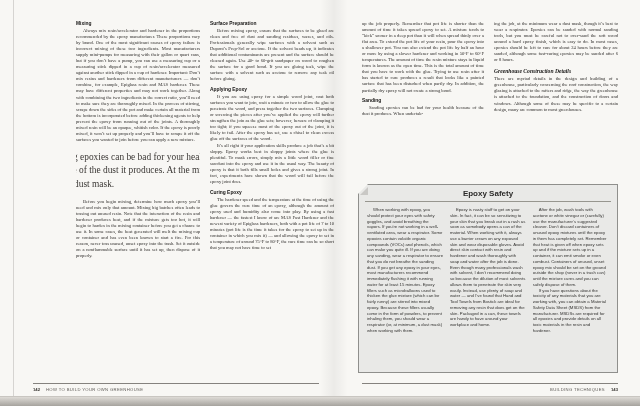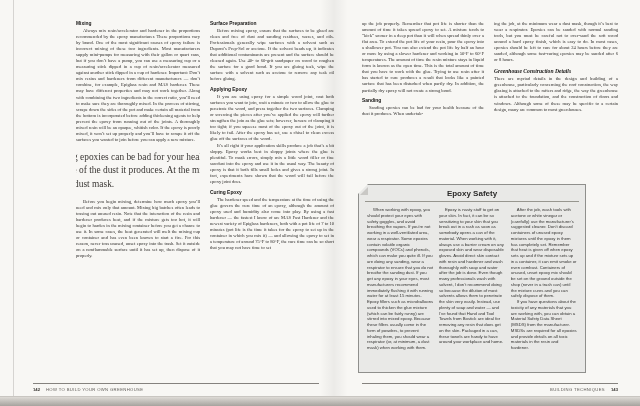--- a/index.html
+++ b/index.html
@@ -27,21 +27,21 @@
   #col2{left:210px;width:124px;height:372px;}
   #col3{left:362px;width:122px;height:162px;}
   #col4{left:494px;width:124px;height:162px;}
   
   .pullquote{
     margin:8px 0 7px -29px;width:190px;text-indent:0 !important;
     font-size:9.4px;line-height:13.6px;color:#3b3835;text-align:left;
   }
   
   .safety-box{
-    position:absolute;left:358px;top:184px;width:228px;height:189px;
+    position:absolute;left:358px;top:184px;width:260px;height:189px;
     background:var(--boxbg);border:1px solid #8f8f8c;box-sizing:border-box;
     font-family:"Liberation Sans",sans-serif;color:#333230;
   }
   .curl{position:absolute;left:-1px;top:-1px;width:0;height:0;
     border-top:10px solid var(--page);border-right:10px solid transparent;}
   .curl-under{position:absolute;left:0px;top:1px;width:0;height:0;
     border-bottom:8px solid #c9c8c5;border-left:8px solid transparent;transform:translate(1px,1px);}
   .safety-title{font-weight:bold;font-size:8px;text-align:center;color:#2b2a29;
     padding:4px 0 3px 0;margin:0 6px;border-bottom:1px solid #97968f;}
   .safety-cols{display:flex;justify-content:space-between;padding:5px 8px 0 8px;}

